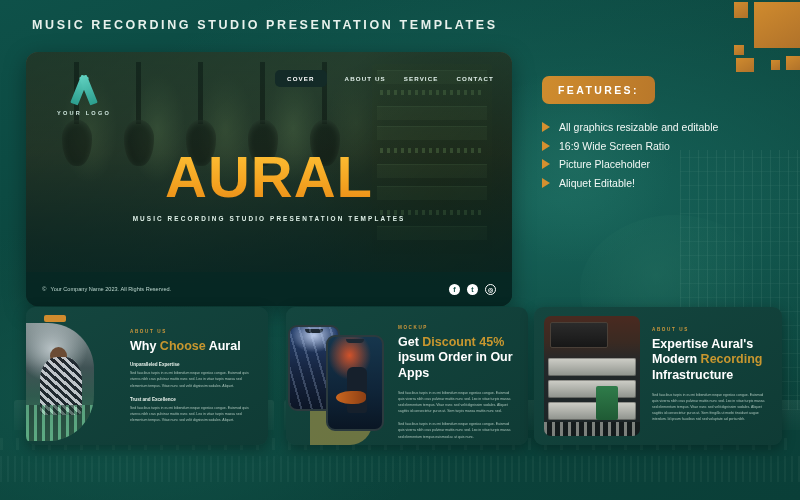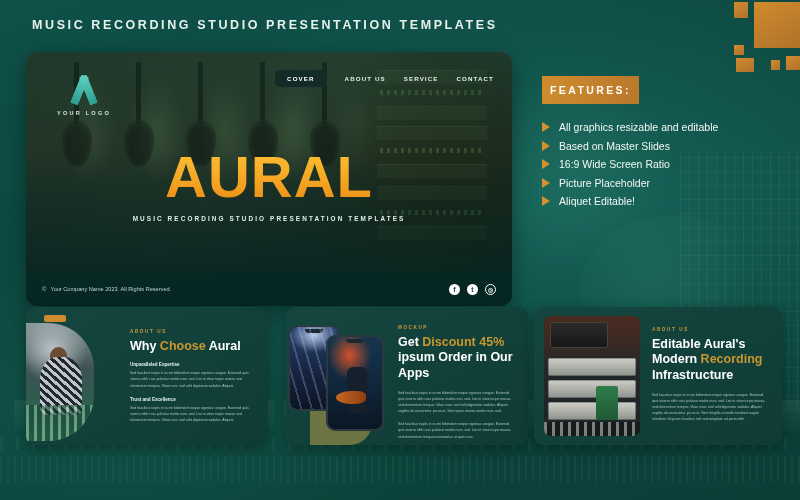--- a/index.html
+++ b/index.html
@@ -191,21 +191,21 @@
     font-size: 7px; font-weight: bold;
   }
   .hero-social span.ig { background: transparent; border:1px solid #fff; color:#fff; font-size:6px; }
 
   
   .features { position:absolute; left: 542px; top: 76px; width: 250px; }
   .features-pill {
     display:inline-block;
     background: linear-gradient(100deg,#cf8c2e 0%, #b9782a 100%);
     color:#fff; font-weight:bold; font-size: 10.5px; letter-spacing: 2.4px;
-    padding: 8px 8px; border-radius: 0;
+    padding: 8px 16px; border-radius: 7px;
   }
   .features ul { list-style:none; margin-top: 17px; }
   .features li {
     display:flex; align-items:center; gap: 9px;
     margin-bottom: 6.5px;
     font-size: 10.5px; color: #f2f8f5;
   }
   .tri {
     flex: 0 0 auto; width:0; height:0;
     border-left: 8px solid #d5902f;
@@ -447,24 +447,20 @@
 
 <div class="features">
   <div class="features-pill">FEATURES:</div>
   <ul>
     <li>
       <span class="tri"></span>
       <span>All graphics resizable and editable</span>
     </li>
     <li>
       <span class="tri"></span>
-      <span>Based on Master Slides</span>
-    </li>
-    <li>
-      <span class="tri"></span>
       <span>16:9 Wide Screen Ratio</span>
     </li>
     <li>
       <span class="tri"></span>
       <span>Picture Placeholder</span>
     </li>
     <li>
       <span class="tri"></span>
       <span>Aliquet Editable!</span>
     </li>
@@ -511,16 +507,16 @@
   <div class="c3-photo">
     <span class="amp"></span>
     <span class="rack-r" style="top:42px"></span>
     <span class="rack-r" style="top:64px"></span>
     <span class="rack-r" style="top:86px"></span>
     <span class="grn"></span>
     <span class="knobs"></span>
   </div>
   <div class="txt">
     <div class="eyebrow">ABOUT US</div>
-    <div class="card-h"><span>Editable Aural's Modern </span><span class="gold">Recording</span><span> Infrastructure</span></div>
+    <div class="card-h"><span>Expertise Aural's Modern </span><span class="gold">Recording</span><span> Infrastructure</span></div>
     <div class="lorem" style="margin-top:9px">Sed faucibus turpis in eu mi bibendum neque egestas congue. Euismod quis viverra nibh cras pulvinar mattis nunc sed. Leo in vitae turpis massa sed elementum tempus. Vitae nunc sed velit dignissim sodales. Aliquet sagittis id consectetur purus ut. Sem fringilla ut morbi tincidunt augue interdum. Id ipsum faucibus nisl sed voluptate ad porta nibh.</div>
   </div>
 </div>
 
 </body></html>

